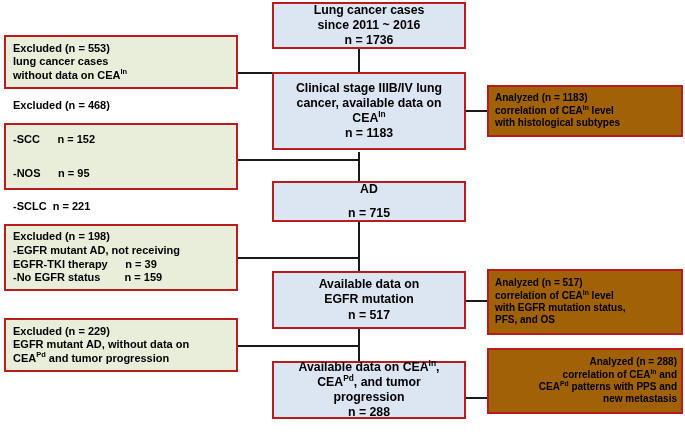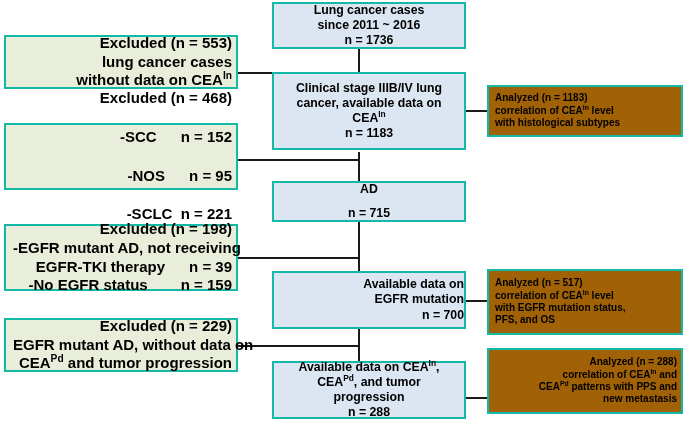--- a/index.html
+++ b/index.html
@@ -16,40 +16,40 @@
   }
   #flow {
     position: absolute;
     left: 0; top: 0;
     width: 685px;
     height: 438px;
   }
   .box {
     position: absolute;
     box-sizing: border-box;
-    border: 2px solid #14b8a6;
+    border: 2px solid #b91c1c;
     font-weight: bold;
     color: #000000;
     line-height: 1.24;
     display: flex;
     flex-direction: column;
     justify-content: center;
     z-index: 3;
   }
   .box .ln { display: block; white-space: nowrap; }
   .main-box {
     background: #dce6f2;
     text-align: center;
     font-size: 12.3px;
     align-items: center;
   }
   .excl-box {
     background: #e9eeda;
-    text-align: right;
-    font-size: 15px;
+    text-align: left;
+    font-size: 11px;
     padding-left: 7px;
     padding-right: 4px;
   }
   .anal-box {
     background: #a16207;
     text-align: left;
     font-size: 10px;
     padding-left: 6px;
     padding-right: 4px;
   }
@@ -99,24 +99,24 @@
     <span class="ln">cancer, available data on</span>
     <span class="ln">CEA<sup>In</sup></span>
     <span class="ln">n = 1183</span>
   </div>
 
   <div class="box main-box" style="left:272px; top:181px; width:194px; height:41px;gap:8px;">
     <span class="ln">AD</span>
     <span class="ln">n = 715</span>
   </div>
 
-  <div class="box main-box" style="left:272px; top:271px; width:194px; height:58px;align-items:flex-end;">
+  <div class="box main-box" style="left:272px; top:271px; width:194px; height:58px;">
     <span class="ln">Available data on</span>
     <span class="ln">EGFR mutation</span>
-    <span class="ln">n = 700</span>
+    <span class="ln">n = 517</span>
   </div>
 
   <div class="box main-box" style="left:272px; top:361px; width:194px; height:58px;">
     <span class="ln">Available data on CEA<sup>In</sup>,</span>
     <span class="ln">CEA<sup>Pd</sup>, and tumor</span>
     <span class="ln">progression</span>
     <span class="ln">n = 288</span>
   </div>
 
   <div class="box excl-box" style="left:4px; top:35px; width:234px; height:54px;">

